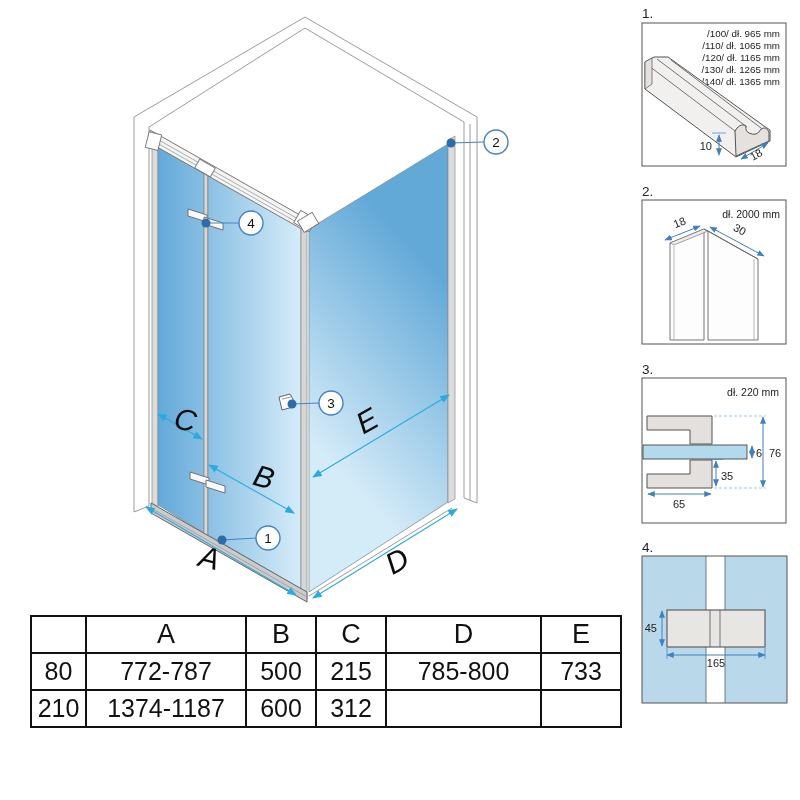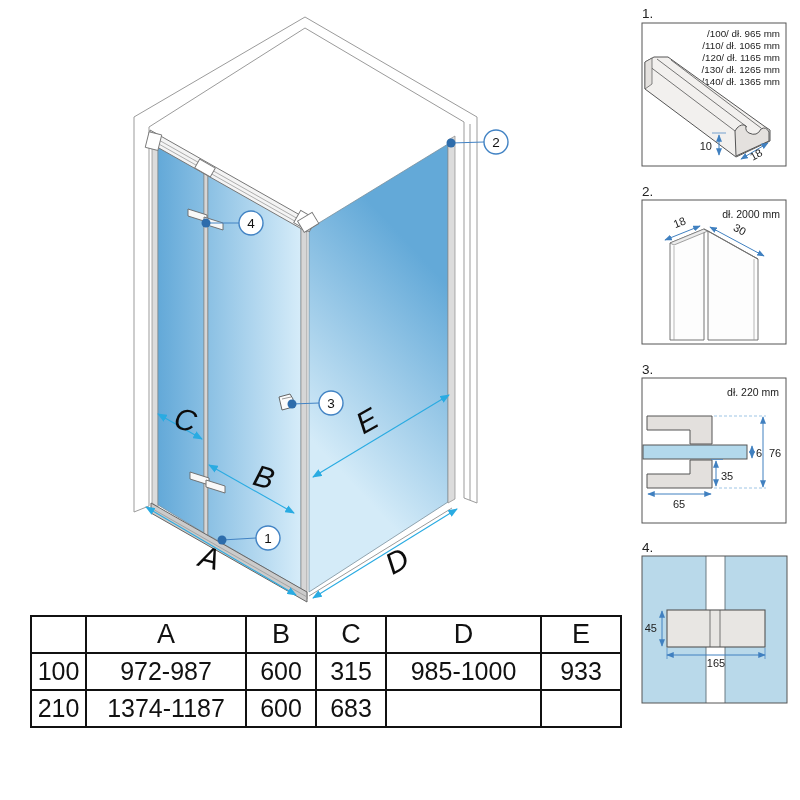--- a/index.html
+++ b/index.html
@@ -246,32 +246,32 @@
     <tbody>
           <tr>
       <th></th>
       <th>A</th>
       <th>B</th>
       <th>C</th>
       <th>D</th>
       <th>E</th>
     </tr>
     <tr>
-      <td>100</td>
-      <td>972-987</td>
-      <td>600</td>
-      <td>315</td>
-      <td>985-1000</td>
-      <td>933</td>
+      <td>80</td>
+      <td>772-787</td>
+      <td>500</td>
+      <td>215</td>
+      <td>785-800</td>
+      <td>733</td>
     </tr>
     <tr>
       <td>210</td>
       <td>1374-1187</td>
       <td>600</td>
-      <td>683</td>
+      <td>312</td>
       <td></td>
       <td></td>
     </tr>
   </tbody>
       </table>
 </div>
 
 </div>
 
 </body></html>

